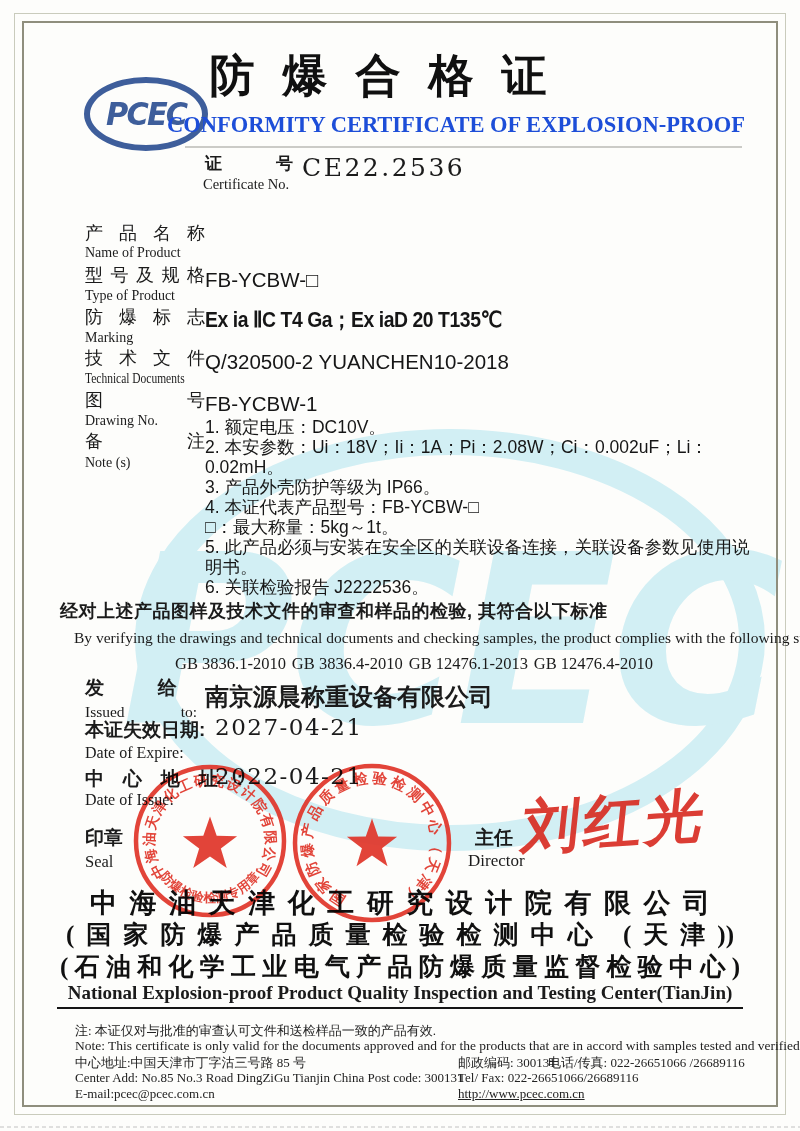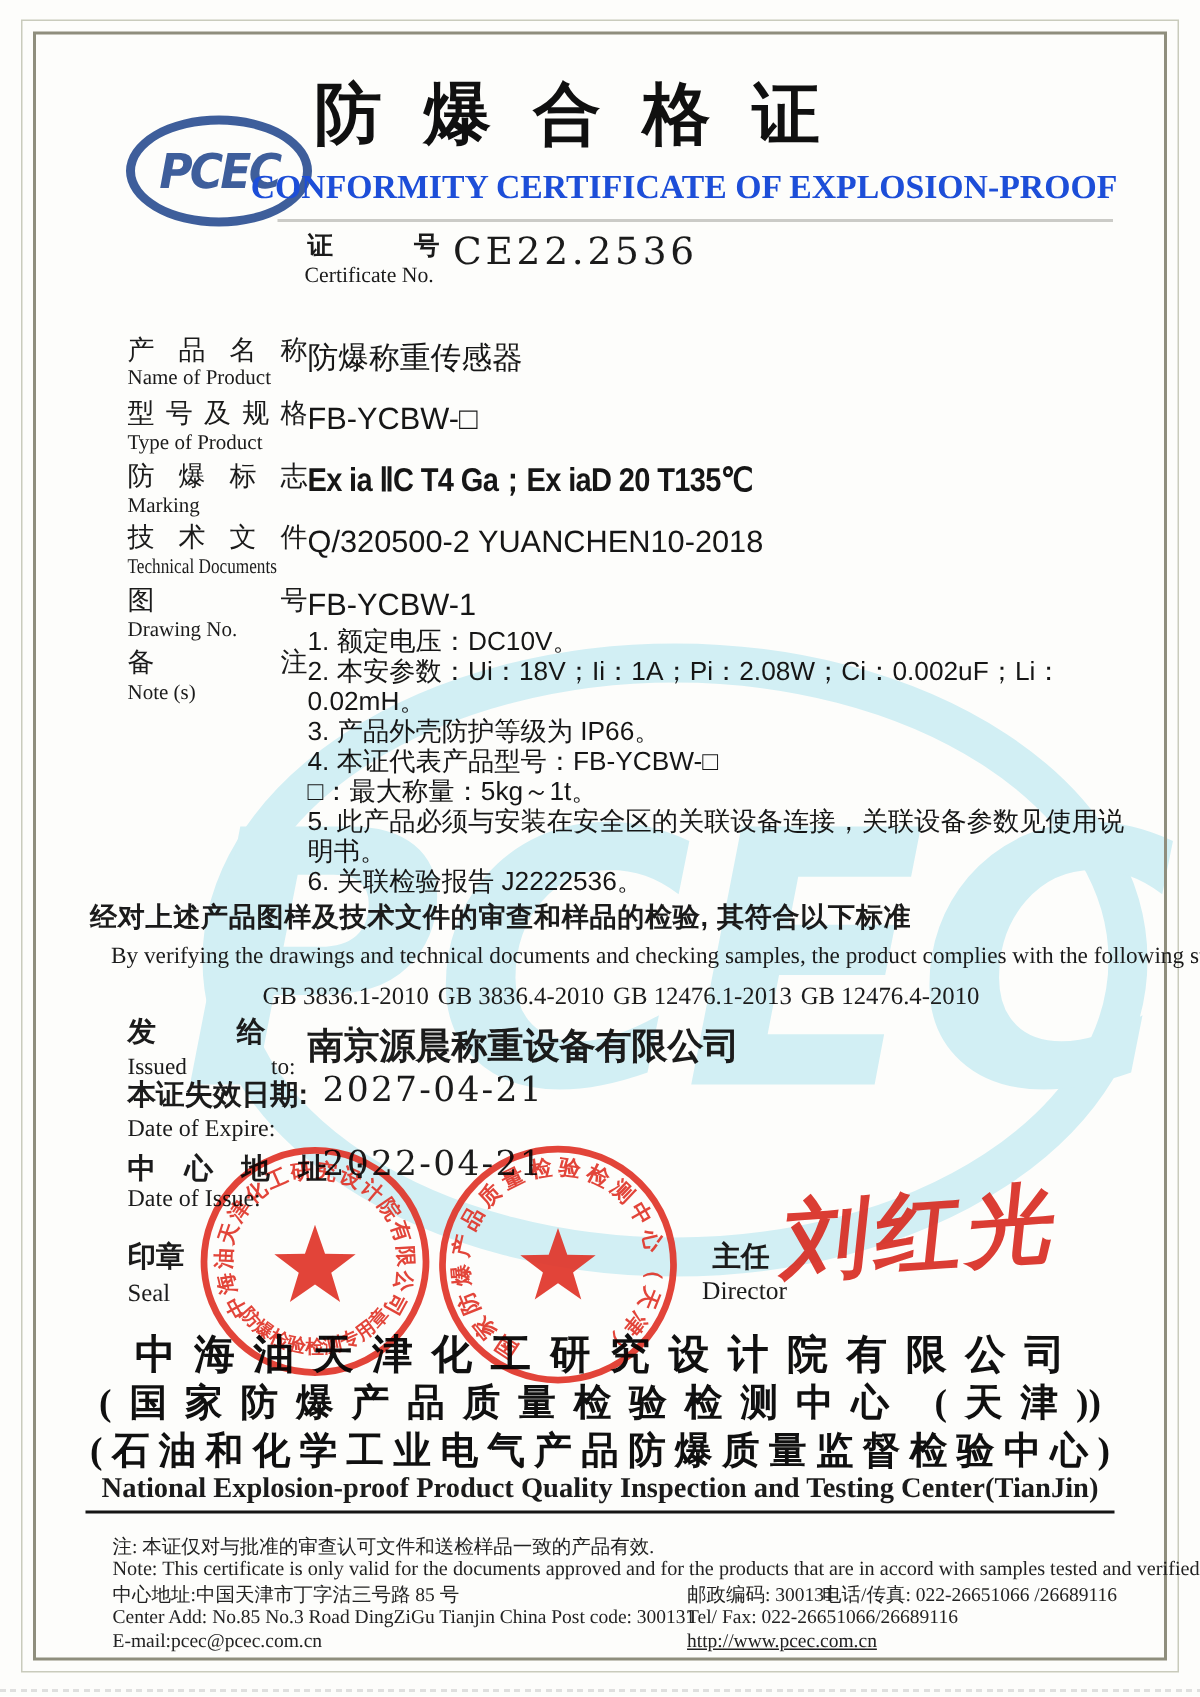--- a/index.html
+++ b/index.html
@@ -120,21 +120,20 @@
     </div>
     <div class="abs title">防爆合格证</div>
     <div class="abs subtitle">CONFORMITY CERTIFICATE OF EXPLOSION-PROOF</div>
     <div class="abs cert-rule"></div>
     <div class="abs cert-cn">证 号</div>
     <div class="abs cert-en">Certificate No.</div>
     <div class="abs cert-val">CE22.2536</div>
 
     <div class="abs lbl t-l0">产品名称</div>
     <div class="abs lbl-en t-e0">Name of Product</div>
-    <div class="abs val t-v0">防爆称重传感器</div>
 
     <div class="abs lbl t-l1">型号及规格</div>
     <div class="abs lbl-en t-e1">Type of Product</div>
     <div class="abs val t-v1">FB-YCBW-□</div>
 
     <div class="abs lbl t-l2">防爆标志</div>
     <div class="abs lbl-en t-e2">Marking</div>
     <div class="abs val t-v2"><span class="marking">Ex ia ⅡC T4 Ga；Ex iaD 20 T135℃</span></div>
 
     <div class="abs lbl t-l3">技术文件</div>

